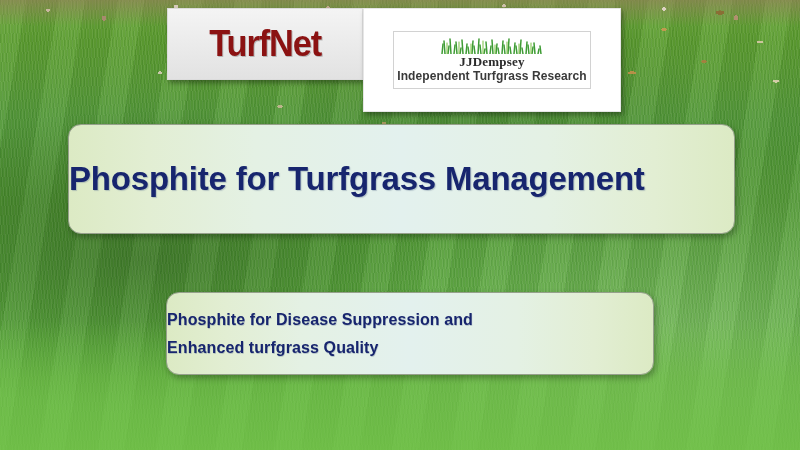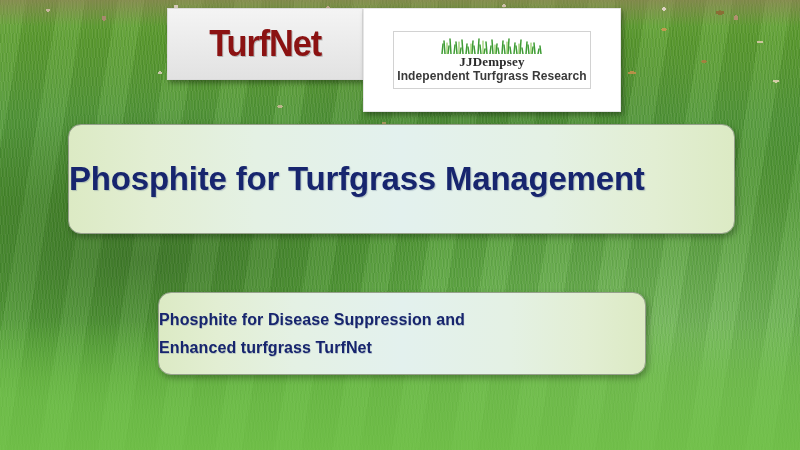--- a/index.html
+++ b/index.html
@@ -218,21 +218,21 @@
     font-family: "Liberation Sans Narrow", "Liberation Sans", sans-serif;
     font-weight: bold;
     font-size: 33px;
     color: #17256e;
     letter-spacing: -.2px;
     white-space: nowrap;
     text-shadow: 1px 1px 1px rgba(120,140,160,.45);
   }
 
   .subtitle-panel {
-    left: 158px;
+    left: 166px;
     top: 292px;
     width: 486px;
     height: 81px;
     gap: 10px;
   }
   .subtitle-line {
     font-family: "Liberation Sans Narrow", "Liberation Sans", sans-serif;
     font-weight: bold;
     font-size: 16px;
     color: #17256e;
@@ -317,16 +317,16 @@
       </div>
     </div>
   </div>
 
   <div class="panel title-panel">
     <span class="title-text">Phosphite for Turfgrass Management</span>
   </div>
 
   <div class="panel subtitle-panel">
     <span class="subtitle-line">Phosphite for Disease Suppression and</span>
-    <span class="subtitle-line">Enhanced turfgrass TurfNet</span>
+    <span class="subtitle-line">Enhanced turfgrass Quality</span>
   </div>
 
 </div>
 
 </body></html>

